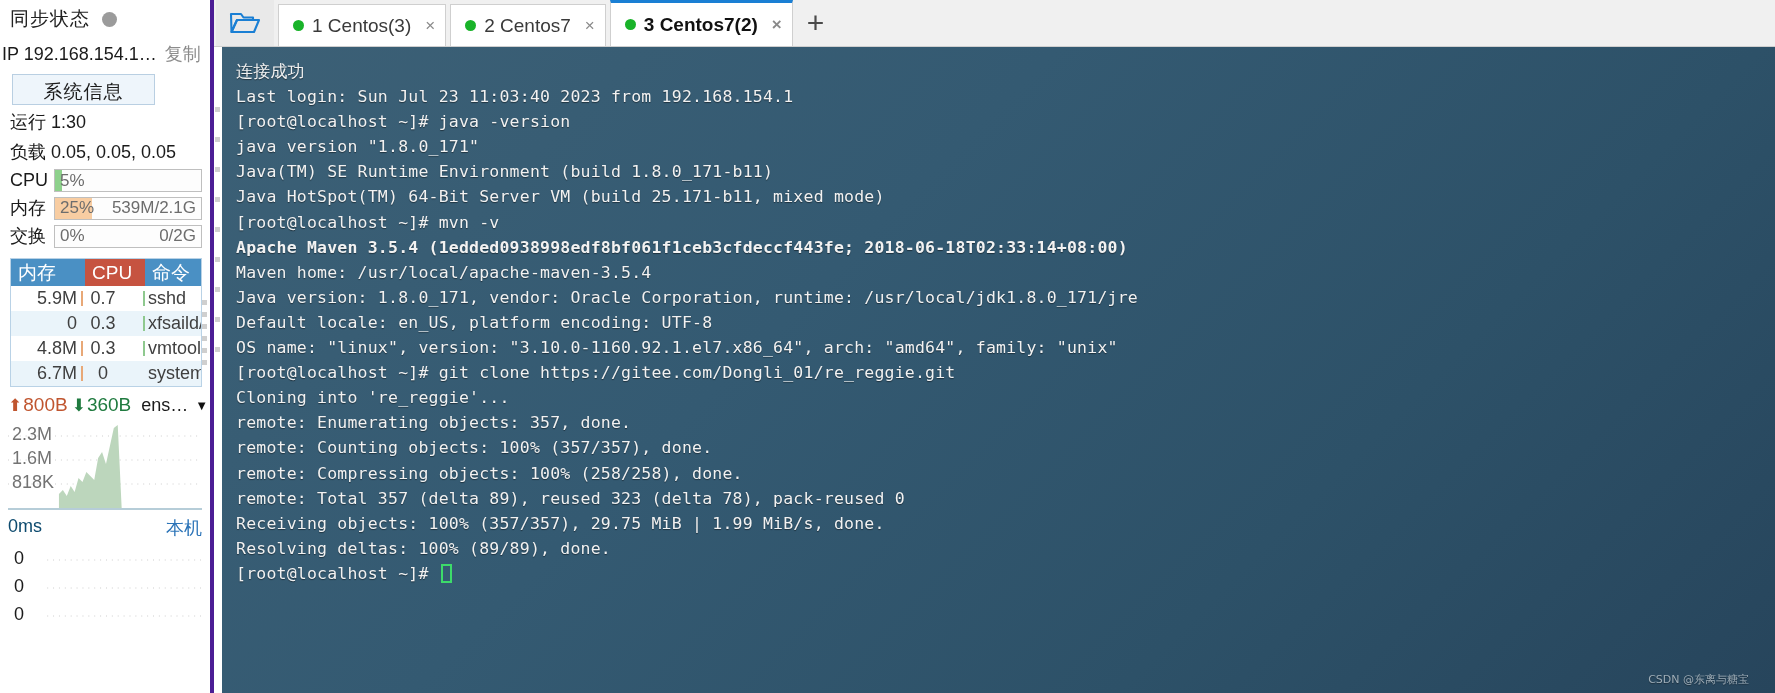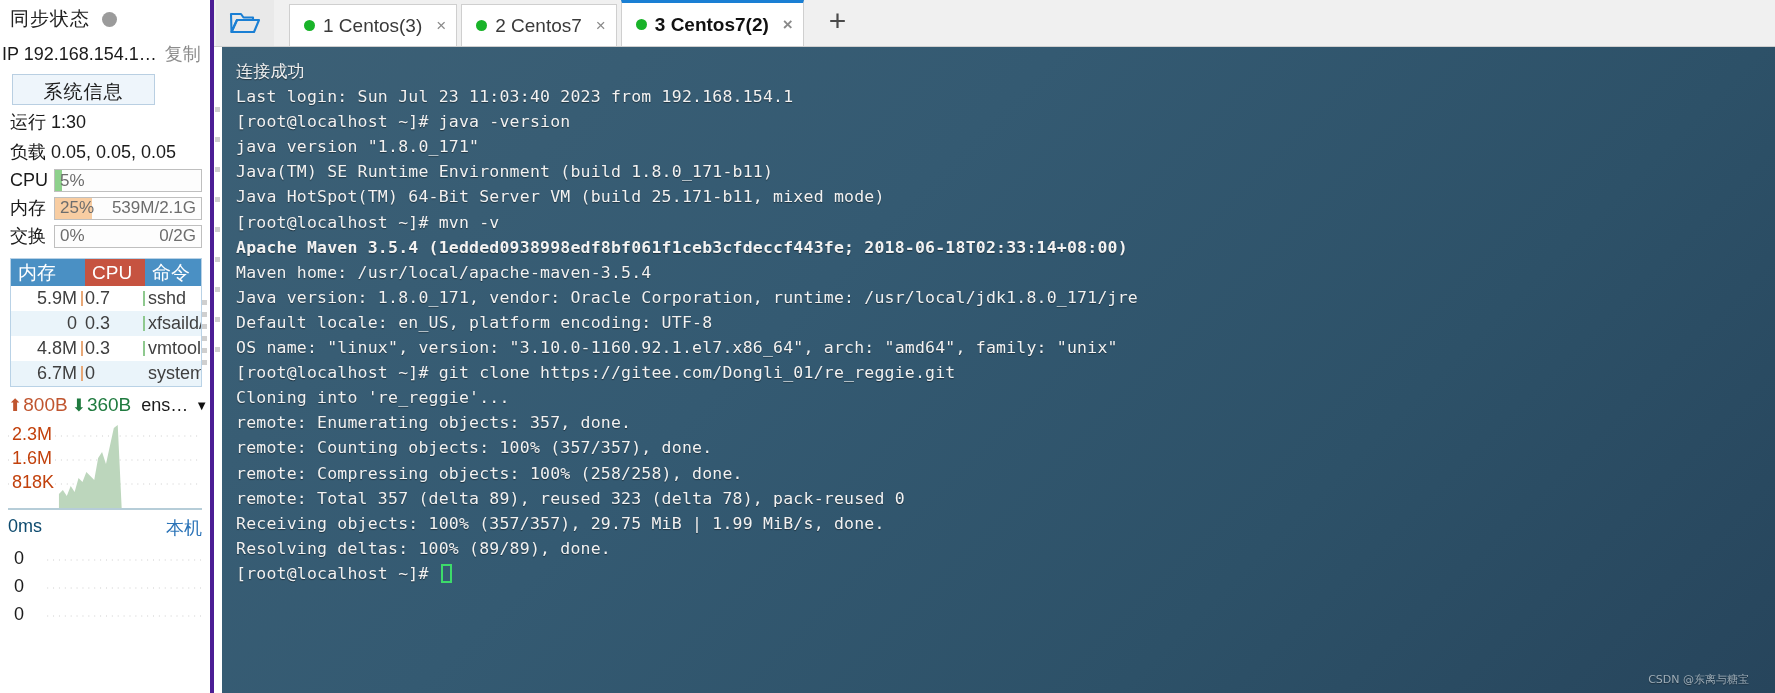--- a/index.html
+++ b/index.html
@@ -72,57 +72,57 @@
   }
   .th-mem{background:#4a90c4;width:74px;justify-content:flex-start;padding-left:7px;}
   .th-cpu{background:#c65340;width:60px;justify-content:flex-start;padding-left:7px;}
   .th-cmd{background:#4a90c4;flex:1;padding-left:7px;}
   .proc-row{display:flex;height:25px;align-items:center;font-size:18px;color:#3f3f3f;}
   .proc-row.alt{background:#eaf4fa;}
   .proc-row.plain{background:#ffffff;}
   .td-mem{width:74px;text-align:right;padding-right:8px;box-sizing:border-box;position:relative;}
   .td-mem:after{content:"";position:absolute;right:2px;top:3px;bottom:3px;width:2px;background:#e8a877;}
   .td-mem.nobar:after{display:none;}
-  .td-cpu{width:60px;text-align:left;padding-right:24px;box-sizing:border-box;position:relative;}
+  .td-cpu{width:60px;text-align:center;padding-right:24px;box-sizing:border-box;position:relative;}
   .td-cpu:after{content:"";position:absolute;right:0px;top:3px;bottom:3px;width:2px;background:#8fc98f;}
   .td-cpu.nobar:after{display:none;}
   .td-cmd{flex:1;padding-left:3px;white-space:nowrap;overflow:hidden;}
 
   
   .net-row{display:flex;align-items:center;gap:4px;padding:7px 6px 4px 8px;}
   .net-up{color:#c0552f;font-size:19px;display:flex;align-items:center;}
   .net-down{color:#1f7a3f;font-size:19px;display:flex;align-items:center;}
   .arrow{font-size:17px;margin-right:1px;}
   .net-if{font-size:18px;color:#1a1a1a;margin-left:6px;}
   .net-caret{font-size:13px;color:#111;margin-left:3px;}
 
   .graph-box{
     margin:0 8px 0 8px;height:88px;position:relative;
     border-bottom:2px solid #b6cdd8;
     background:#ffffff;overflow:hidden;
   }
-  .glabel{position:absolute;left:4px;font-size:18px;color:#c2410c;z-index:3;}
+  .glabel{position:absolute;left:4px;font-size:18px;color:#737373;z-index:3;}
 
   .lat-head{display:flex;justify-content:space-between;padding:6px 8px 2px 8px;}
   .lat-left{font-size:18px;color:#0c4a6e;}
   .lat-right{font-size:18px;color:#2c74b8;}
   .lat-box{margin:0 8px;position:relative;height:86px;overflow:hidden;}
   .lat-lab{position:absolute;left:6px;font-size:18px;color:#1a1a1a;}
 
   
   .sb-ticks{position:absolute;right:2px;top:300px;width:6px;}
   .sb-ticks i{display:block;width:5px;height:5px;background:#cfcfcf;margin-bottom:7px;}
 
   
   .main{flex:1;display:flex;flex-direction:column;min-width:0;background:#f0f0f0;}
 
   .tabbar{
-    height:47px;flex:0 0 47px;display:flex;align-items:flex-start;
+    height:47px;flex:0 0 47px;display:flex;align-items:center;
     background:#f0f0f0;border-bottom:1px solid #cfcfcf;
-    padding-left:2px;box-sizing:border-box;gap:11px;
+    padding-left:2px;box-sizing:border-box;
   }
   .folder-btn{
     width:58px;height:46px;display:flex;align-items:center;justify-content:center;
     background:#e9e9e9;cursor:pointer;
   }
   .tab{
     position:relative;height:42px;min-width:150px;
     display:flex;align-items:center;gap:8px;
     padding:0 10px 0 14px;margin-left:4px;
     background:#ffffff;border:1px solid #cfcfcf;border-bottom:none;

